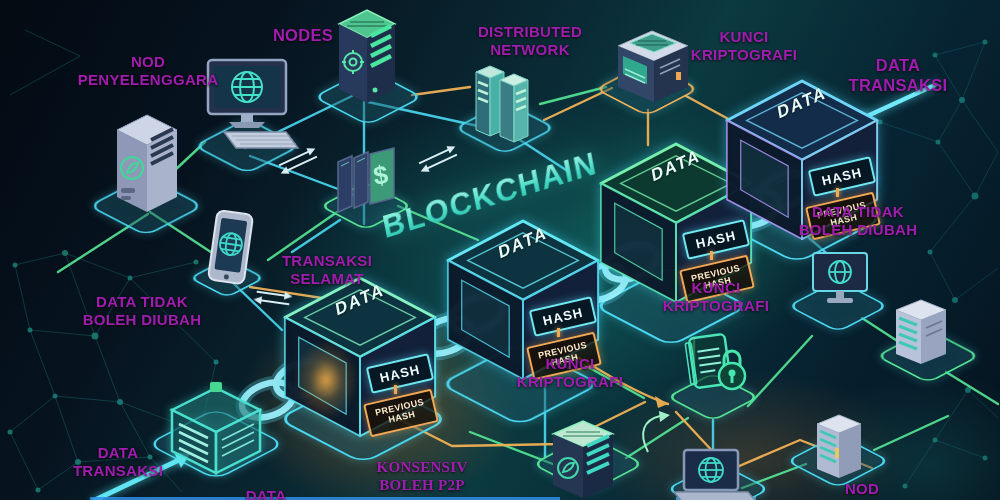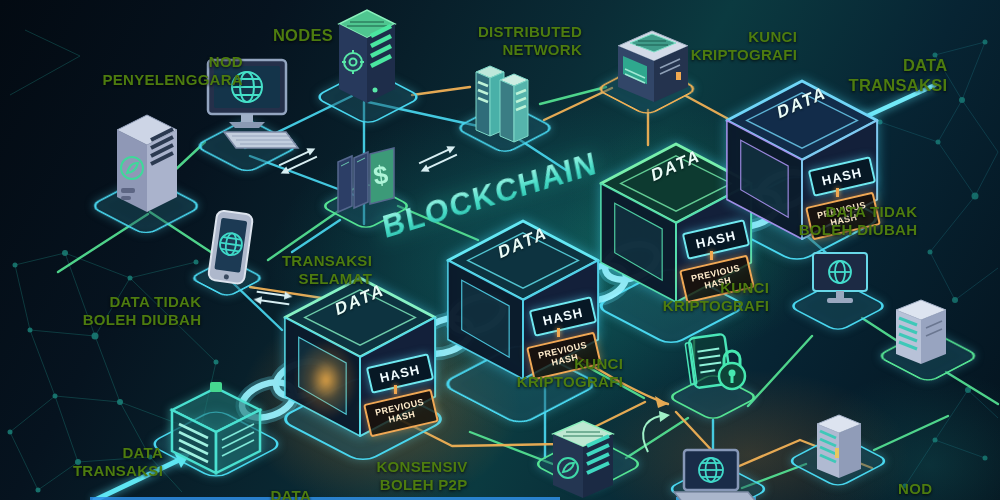--- a/index.html
+++ b/index.html
@@ -24,22 +24,22 @@
      font-weight:700;font-size:13px;letter-spacing:1px;color:#f2fcff;border-radius:3px;
      box-shadow:0 0 8px rgba(80,220,250,.5);}
   .conn-dot{position:absolute;left:114px;top:111px;width:3px;height:9px;background:#f2a850;box-shadow:0 0 5px #f2a850;}
   .prev-panel{position:absolute;left:86px;top:122px;width:66px;height:30px;transform:rotate(-13deg);
      border:2px solid #f0a855;background:rgba(26,14,4,.78);display:flex;align-items:center;justify-content:center;
      font-weight:700;font-size:9px;line-height:1.1;letter-spacing:.4px;color:#ffeccb;text-align:center;
      white-space:pre-line;border-radius:3px;box-shadow:0 0 8px rgba(240,170,80,.45);}
   .cube .orange-glow{position:absolute;left:14px;top:66px;width:64px;height:80px;
      background:radial-gradient(closest-side,rgba(255,180,70,.85),rgba(230,140,40,.25),transparent);
      filter:blur(2px);}
-  .lbl{position:absolute;transform:translate(-50%,-50%);color:#4d7c0f;font-weight:700;font-size:15px;
-     line-height:1.2;text-align:right;white-space:pre-line;letter-spacing:.3px;z-index:40;
+  .lbl{position:absolute;transform:translate(-50%,-50%);color:#a21caf;font-weight:700;font-size:15px;
+     line-height:1.2;text-align:center;white-space:pre-line;letter-spacing:.3px;z-index:40;
      text-shadow:0 1px 3px rgba(0,0,0,.85);}
   .lbl.lg{font-size:16.5px;}
   #blockchain-title{position:absolute;left:490px;top:196px;transform:translate(-50%,-50%) rotate(-17deg) skewX(-6deg);
      font-weight:700;font-size:31px;letter-spacing:1.5px;z-index:40;
      background:linear-gradient(180deg,#aef7e8 0%,#49ddc8 55%,#1fb3a0 100%);
      -webkit-background-clip:text;background-clip:text;color:transparent;
      filter:drop-shadow(0 0 9px rgba(40,220,190,.4));}
 </style>
 </head>
 <body>
@@ -603,16 +603,16 @@
 <div class="lbl" style="left:142px;top:311px;">DATA TIDAK
 BOLEH DIUBAH</div>
 <div class="lbl" style="left:570px;top:373px;">KUNCI
 KRIPTOGRAFI</div>
 <div class="lbl" style="left:716px;top:297px;">KUNCI
 KRIPTOGRAFI</div>
 <div class="lbl" style="left:118px;top:462px;">DATA
 TRANSAKSI</div>
 <div class="lbl" style="left:266px;top:505px;">DATA
 TRANSAKSI</div>
-<div class="lbl" style="left:422px;top:476px;">KONSENSIV
+<div class="lbl" style="left:422px;top:476px;font-family:Liberation Serif, serif;">KONSENSIV
 BOLEH P2P</div>
 <div class="lbl" style="left:862px;top:498px;">NOD
 PENYELENGGARA</div>
 
 </body></html>

